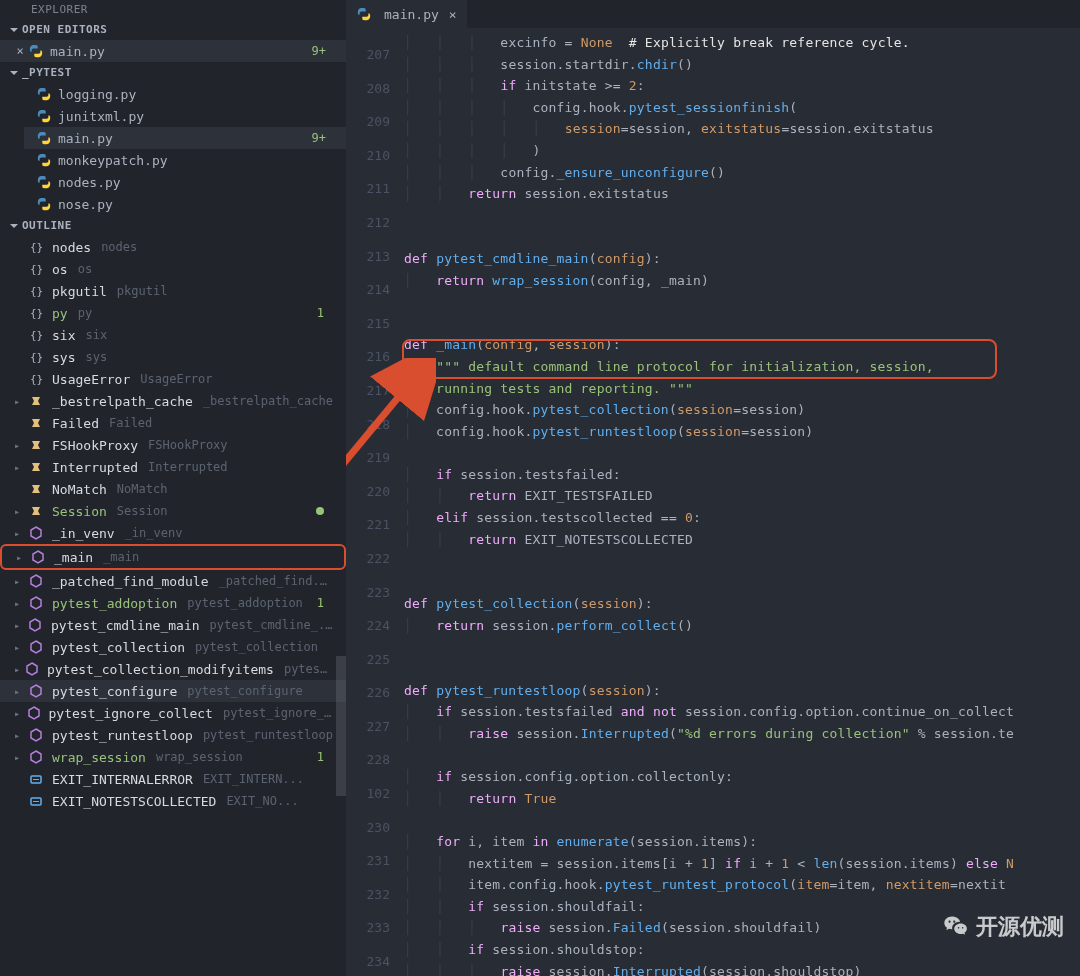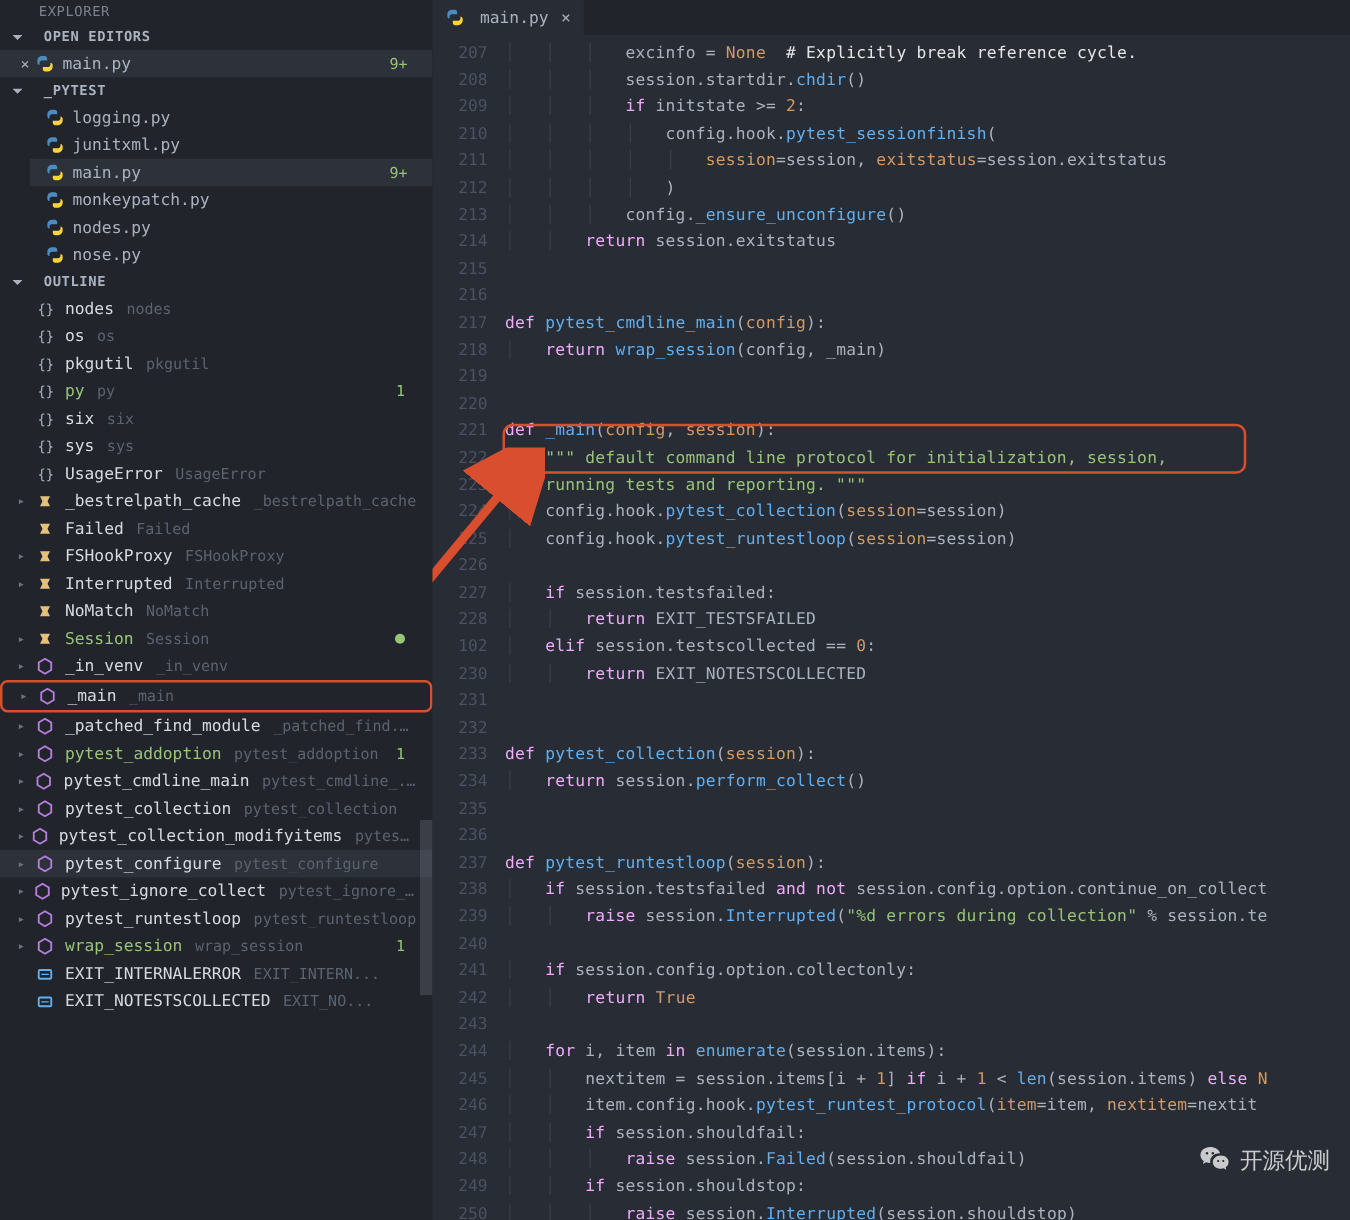--- a/index.html
+++ b/index.html
@@ -23,21 +23,21 @@
 }
 .section-header {
   background: #21252b;
   color: #abb2bf;
   font-size: 11px;
   font-weight: 600;
   padding: 4px 10px;
   letter-spacing: 0.5px;
   display: flex;
   align-items: center;
-  gap: 17px;
+  gap: 4px;
   text-transform: uppercase;
 }
 .section-caret {
   width: 8px; height: 8px;
   display: inline-flex; align-items: center; justify-content: center;
 }
 .explorer-title {
   color: #7c828d;
   font-size: 11px;
   padding: 3px 31px;
@@ -135,21 +135,21 @@
 }
 .gutter {
   width: 58px;
   text-align: right;
   color: #4b5263;
   padding-right: 14px;
   font-size: 13px;
   line-height: 21.6px;
   padding-top: 4px;
 }
-.gutter div { height: 21.6px; }
+.gutter div { height: 21.6px; margin-top: 12px; }
 .code {
   flex: 1;
   font-size: 13px;
   line-height: 21.6px;
   white-space: pre;
   padding-top: 4px;
   color: #abb2bf;
   letter-spacing: 0.2px;
 }
 .code .line { height: 21.6px; }
@@ -174,22 +174,22 @@
 }
 .watermark {
   position: absolute;
   right: 16px;
   bottom: 34px;
   display: flex;
   align-items: center;
   gap: 6px;
   color: #e6e6e6;
   font-family: -apple-system, BlinkMacSystemFont, sans-serif;
-  font-size: 18px;
-  font-weight: 400;
+  font-size: 22px;
+  font-weight: 700;
   opacity: 0.85;
 }
 .watermark .wm-icon {
   width: 28px; height: 28px;
 }
 </style>
 </head>
 <body>
 
 <div class="container">

